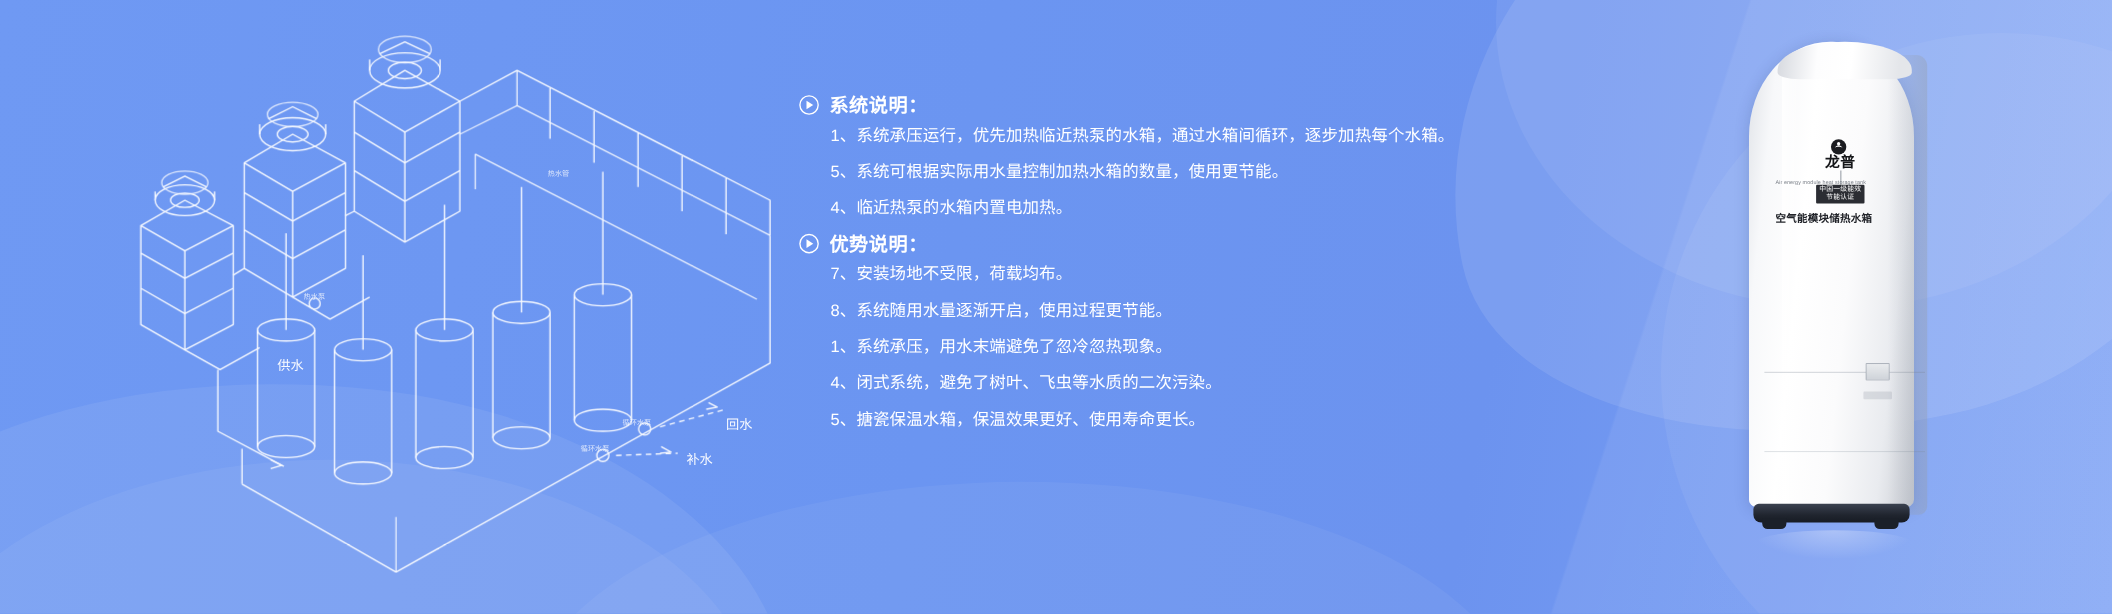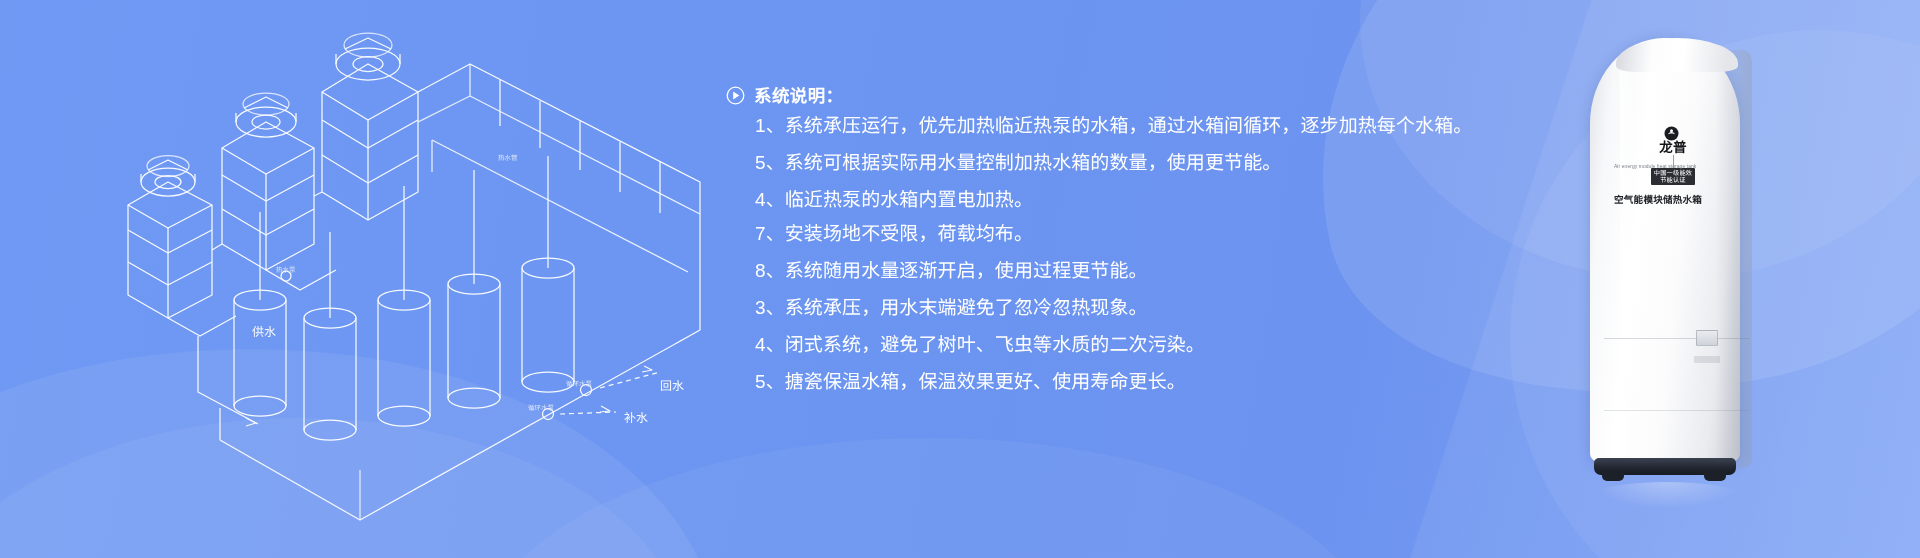--- a/index.html
+++ b/index.html
@@ -73,21 +73,21 @@
   .sec-head .bullet-icon svg{display:block;}
   .sec-title{
     color:#ffffff;font-size:17.5px;font-weight:bold;
     letter-spacing:0.4px;line-height:1;
     white-space:nowrap;
   }
   ol.sec-list{
     list-style:none;margin:0;padding:0 0 0 29px;
   }
   ol.sec-list li{
-    color:#ffffff;font-size:19px;line-height:1;
+    color:#ffffff;font-size:15px;line-height:1;
     margin-bottom:18px;white-space:nowrap;
     letter-spacing:0.1px;
   }
   ol.sec-list li:last-child{margin-bottom:15px;}
   .sec.adv .sec-head{margin-top:2px;}
 
   
   .product{
     position:absolute;right:152px;top:30px;width:190px;height:490px;
   }
@@ -337,24 +337,33 @@
         <span class="sec-title">系统说明：</span>
       </div>
       <ol class="sec-list">
         <li>1、系统承压运行，优先加热临近热泵的水箱，通过水箱间循环，逐步加热每个水箱。</li>
         <li>5、系统可根据实际用水量控制加热水箱的数量，使用更节能。</li>
         <li>4、临近热泵的水箱内置电加热。</li>
       </ol>
     </div>
 
     <div class="sec adv">
+      <div class="sec-head">
+        <span class="bullet-icon">
+          <svg width="19" height="19" viewBox="0 0 19 19" xmlns="http://www.w3.org/2000/svg">
+            <circle cx="9.5" cy="9.5" r="8.3" fill="none" stroke="#ffffff" stroke-width="1.25"></circle>
+            <path d="M7.2 5.6 L13.3 9.5 L7.2 13.4 Z" fill="#ffffff"></path>
+          </svg>
+        </span>
+        <span class="sec-title">优势说明：</span>
+      </div>
       <ol class="sec-list">
         <li>7、安装场地不受限，荷载均布。</li>
         <li>8、系统随用水量逐渐开启，使用过程更节能。</li>
-        <li>3、系统承压，用水末端避免了忽冷忽热现象。</li>
+        <li>1、系统承压，用水末端避免了忽冷忽热现象。</li>
         <li>4、闭式系统，避免了树叶、飞虫等水质的二次污染。</li>
         <li>5、搪瓷保温水箱，保温效果更好、使用寿命更长。</li>
       </ol>
     </div>
 
   </div>
 
   <div class="product">
     <div class="tank">
       <div class="tank-hl"></div>

